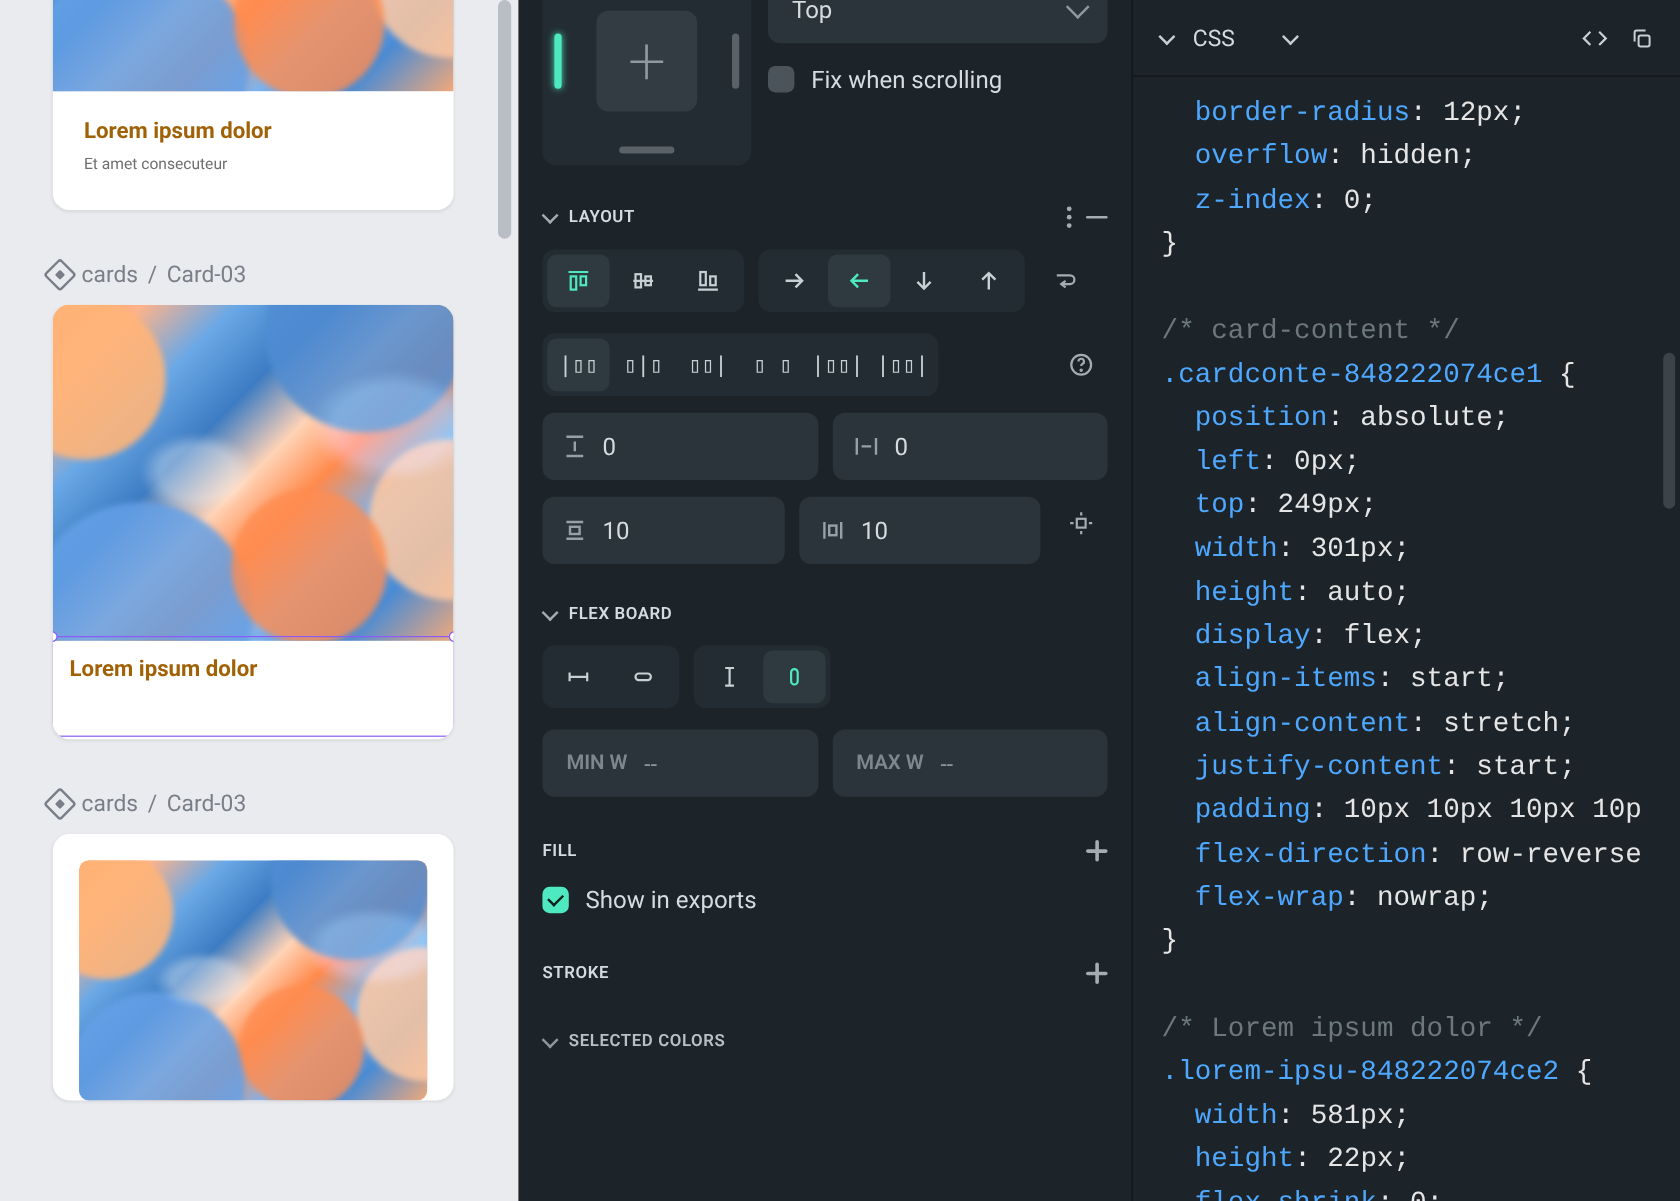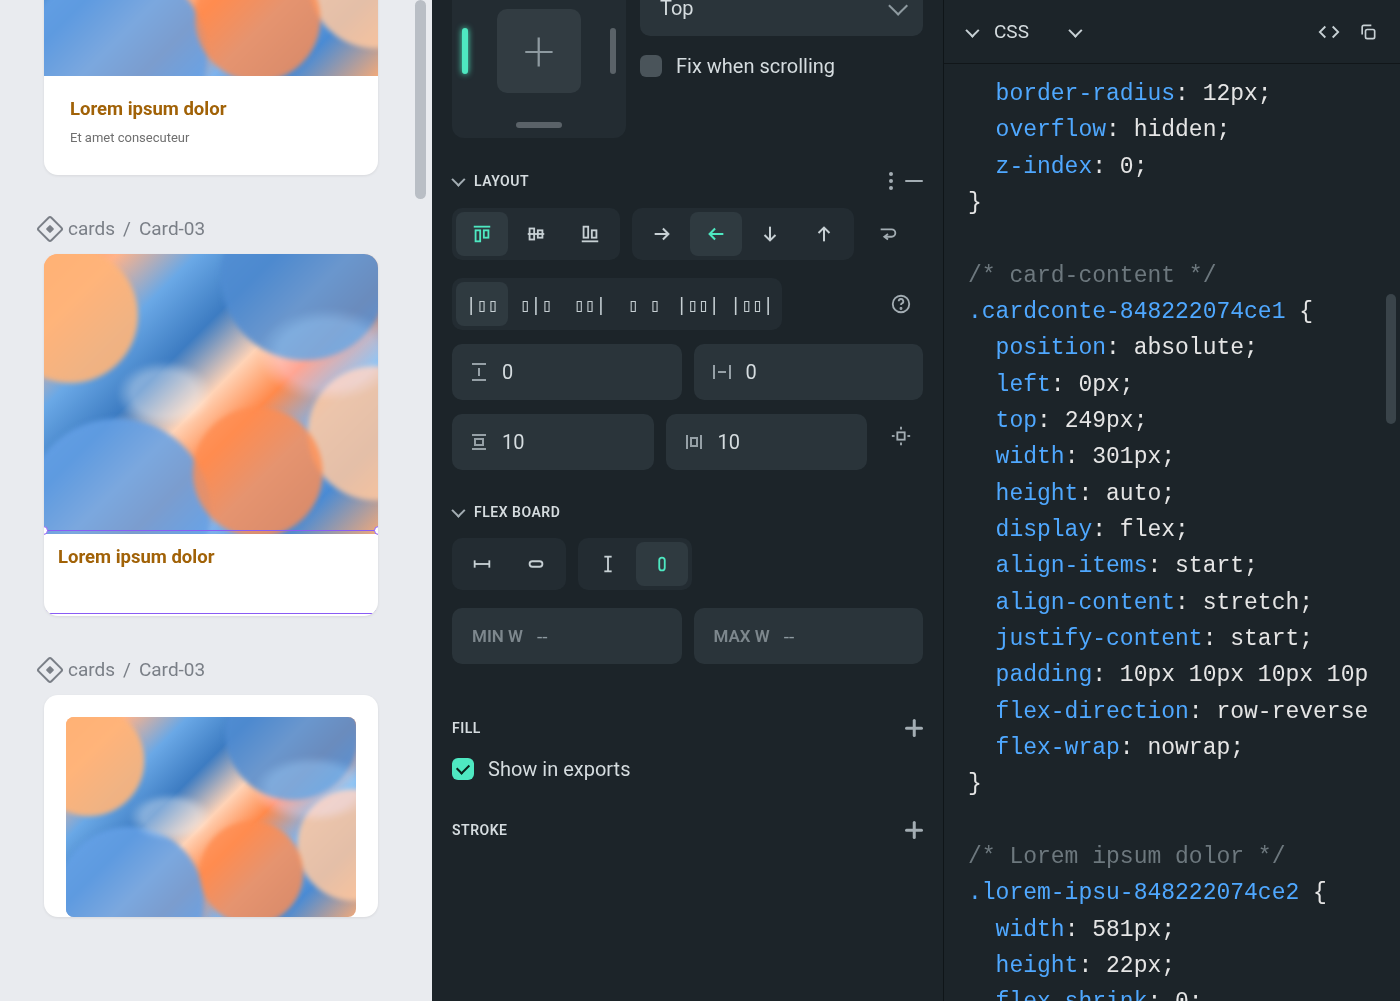--- a/index.html
+++ b/index.html
@@ -475,40 +475,44 @@
     <div class="label-input">
       <span>MIN W</span>
       <span class="val">--</span>
     </div>
     <div class="label-input">
       <span>MAX W</span>
       <span class="val">--</span>
     </div>
   </div>
 
-  <div class="section-hdr" style="margin-top:55px">
+  <div class="section-hdr" style="margin-top:36px">
     <span>FILL</span>
     <span class="spacer"></span>
     <span class="icn">
         <span class="plus"></span>
       </span>
   </div>
   <div class="check-row" style="margin-top:20px">
     <span class="checkbox checked"></span>
     <span>Show in exports</span>
   </div>
 
   <div class="section-hdr" style="margin-top:40px">
     <span>STROKE</span>
     <span class="spacer"></span>
     <span class="icn">
         <span class="plus"></span>
       </span>
   </div>
 
+  <div class="section-hdr" style="margin-top:40px;opacity:.85">
+    <span class="chev-sm"></span>
+    <span>SELECTED COLORS</span>
+  </div>
 
 </div>
 
 <div class="code-panel">
   <div class="code-hdr">
     <span class="icn">
         <span class="chev-sm"></span>
       </span>
     <div class="lang-sel">
       <span>CSS</span>

